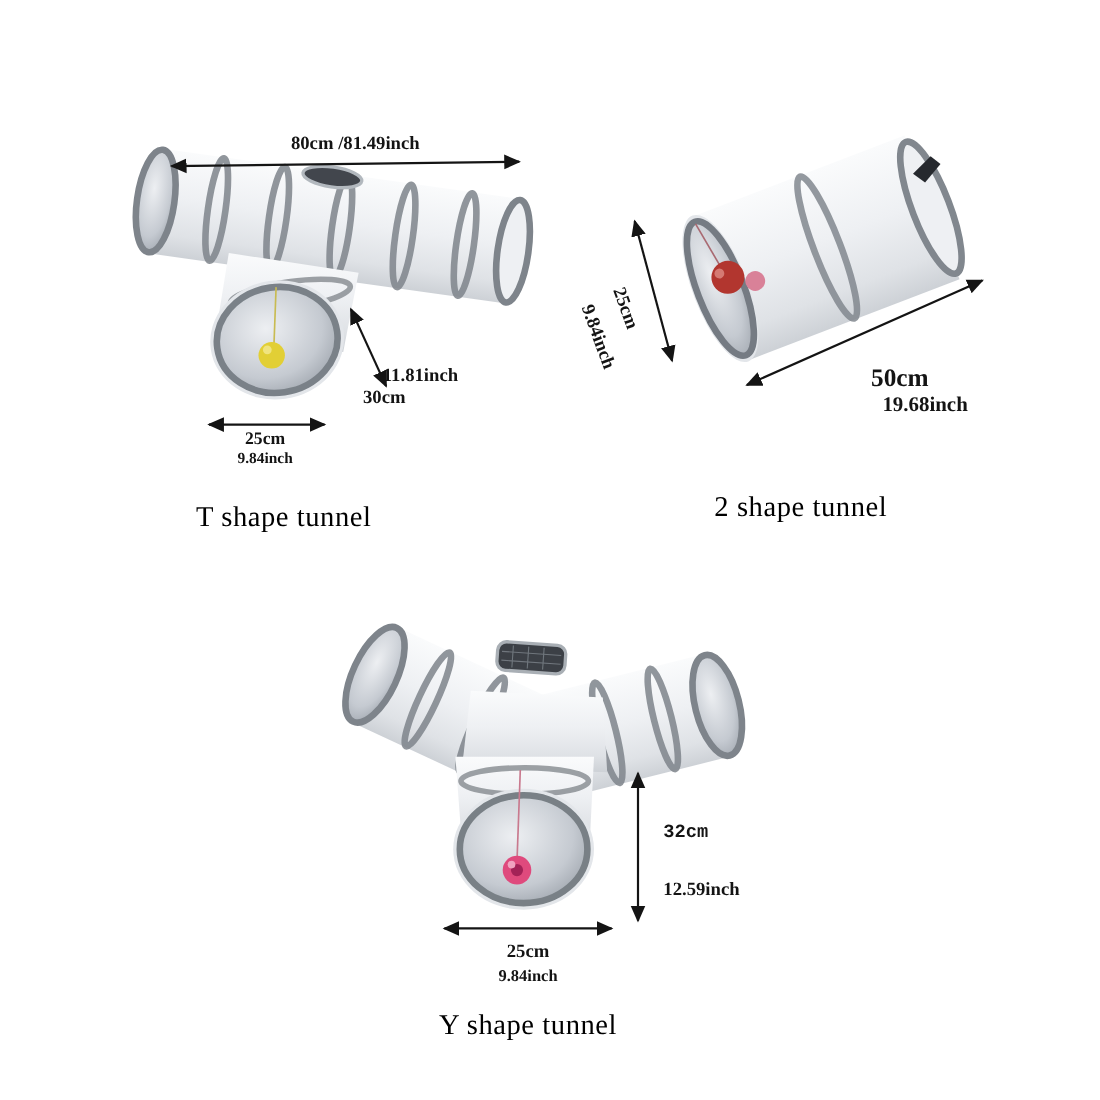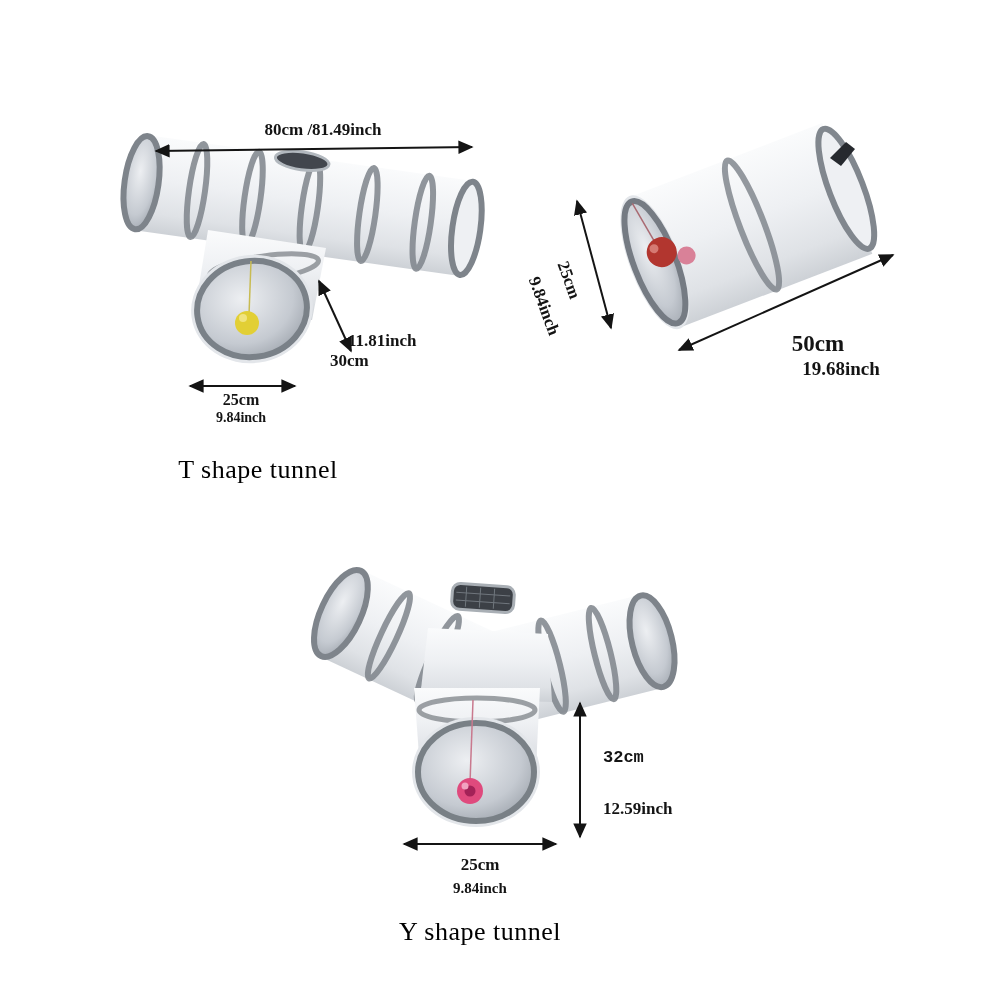--- a/index.html
+++ b/index.html
@@ -140,20 +140,21 @@
   <div class="dim" style="left:330px; top:309px;margin-top:42px;">30cm</div>
   <div class="dim" style="left:348px; top:331px;">11.81inch</div>
   <div class="dim center" style="left:178px; top:390px; width:126px; font-size:16px;">25cm</div>
   <div class="dim center" style="left:178px; top:410px; width:126px; font-size:14px;">9.84inch</div>
   <div class="caption" style="left:128px; top:455px; width:260px;">T shape tunnel</div>
 
   <div class="dim rot" style="left:549px; top:270px; transform:rotate(70deg);">25cm</div>
   <div class="dim rot" style="left:513px; top:296px; transform:rotate(70deg);">9.84inch</div>
   <div class="dim center" style="left:776px; top:330px; width:84px; font-size:23px;">50cm</div>
   <div class="dim center" style="left:776px; top:358px; width:130px; font-size:19px;">19.68inch</div>
+  <div class="caption" style="left:608px; top:446px; width:240px;">2 shape tunnel</div>
 
   <div class="dim" style="left:603px; top:748px;font-family:Liberation Mono, monospace;">32cm</div>
   <div class="dim" style="left:603px; top:799px;">12.59inch</div>
   <div class="dim center" style="left:405px; top:855px; width:150px;">25cm</div>
   <div class="dim center" style="left:405px; top:879px; width:150px; font-size:15px;">9.84inch</div>
   <div class="caption" style="left:355px; top:917px; width:250px;">Y shape tunnel</div>
 
 </div>
 
 </body></html>

